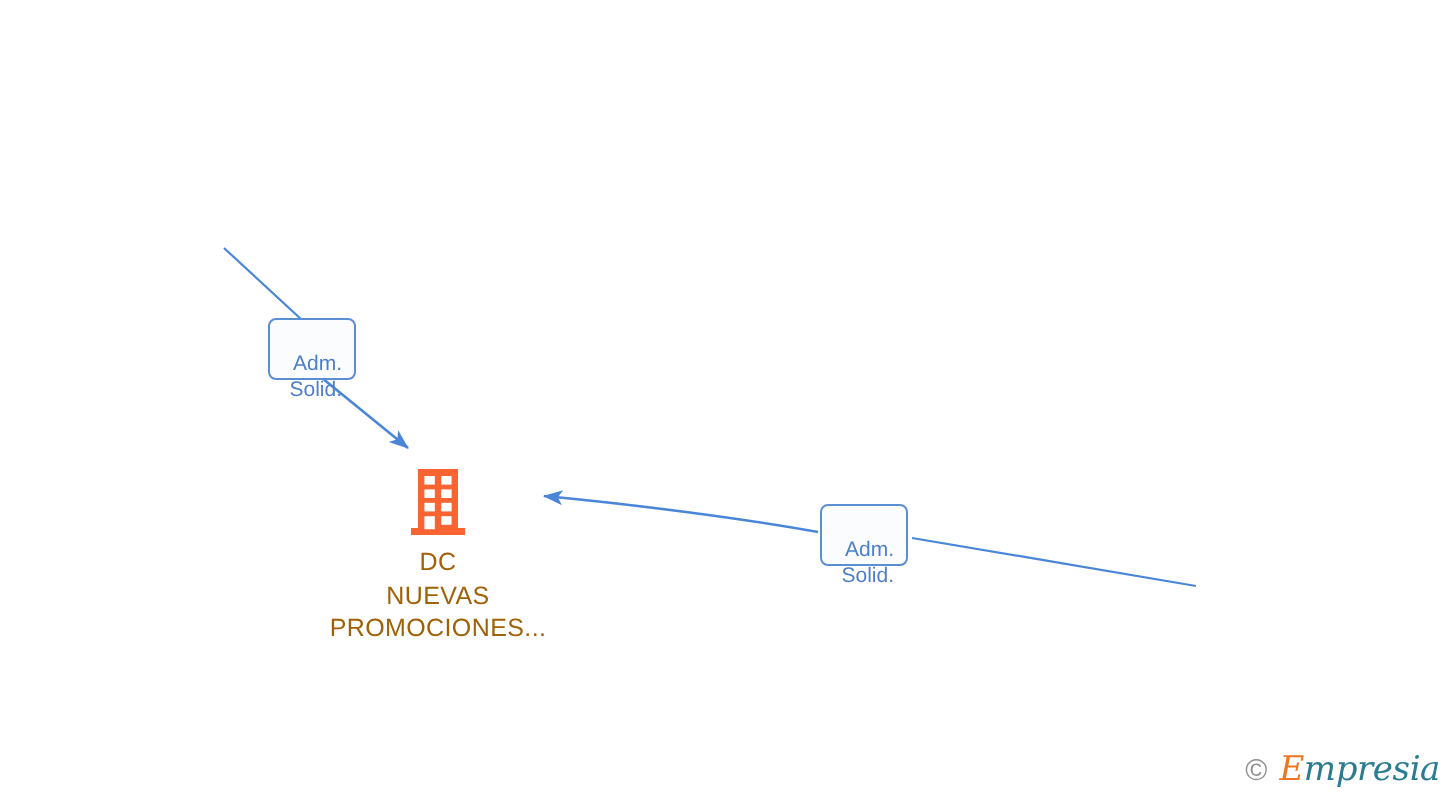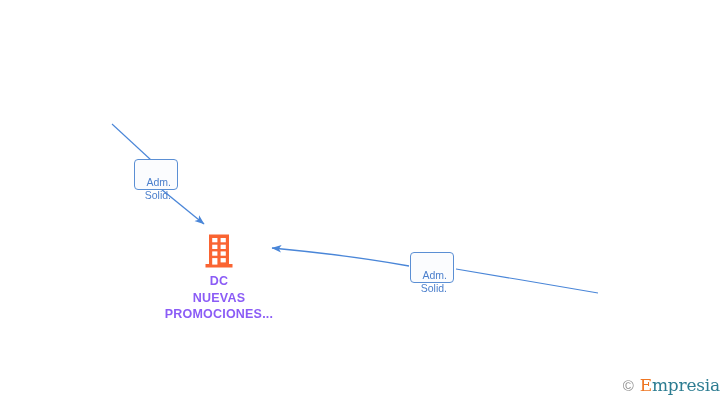--- a/index.html
+++ b/index.html
@@ -60,22 +60,22 @@
   .company-icon {
     display: block;
     margin: 0 auto;
     width: 28px;
     height: 34px;
   }
   .company-label {
     margin-top: 5px;
     font-size: 12.5px;
     line-height: 16.5px;
-    font-weight: bold;
-    color: #8b5cf6;
+    font-weight: normal;
+    color: #a16207;
     white-space: pre-line;
     letter-spacing: 0.2px;
   }
 
   
   .rel-box {
     position: absolute;
     box-sizing: border-box;
     border: 1px solid #5b8fd4;
     border-radius: 4px;
@@ -99,20 +99,21 @@
     gap: 6px;
     user-select: none;
   }
   .copy-mark {
     font-size: 15px;
     color: #8f8f8f;
     line-height: 1;
   }
   .brand {
     font-family: "DejaVu Serif", serif;
+    font-style: italic;
     font-size: 17px;
     line-height: 1;
     letter-spacing: -0.2px;
   }
   .brand-e { color: #ef7622; }
   .brand-rest { color: #2c7c91; }
 </style>
 </head>
 <body>
 

